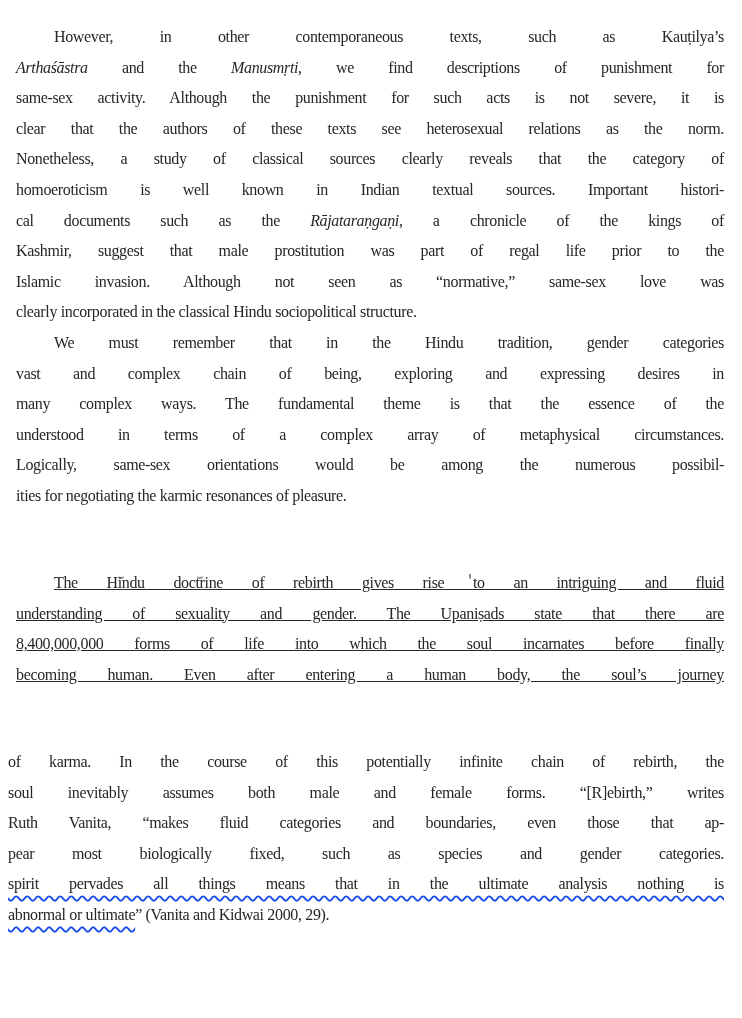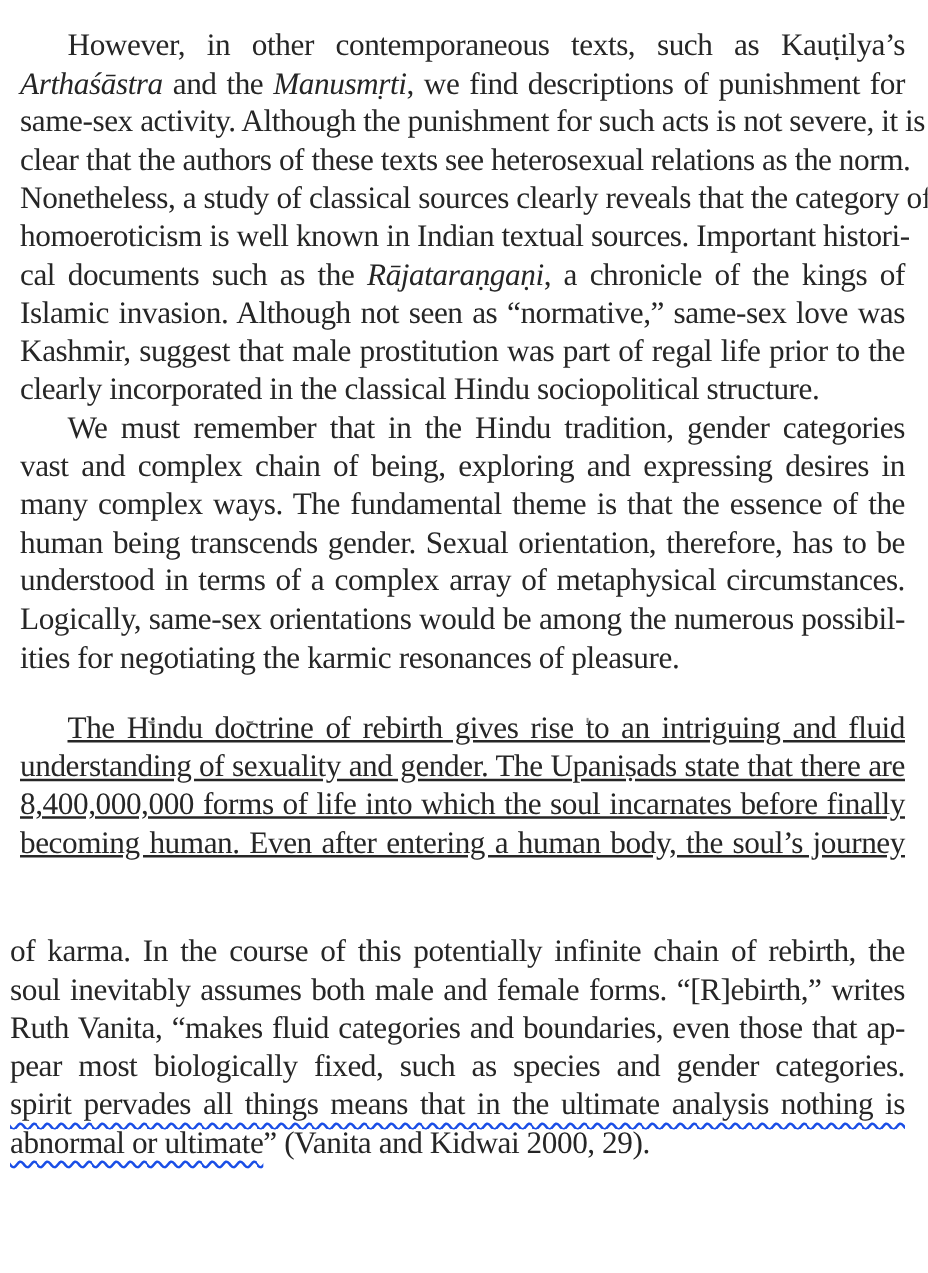--- a/index.html
+++ b/index.html
@@ -5,21 +5,21 @@
   html, body { margin: 0; padding: 0; background: #ffffff; }
   body {
     width: 742px; height: 1018px; position: relative; overflow: hidden;
     font-family: "Liberation Serif", "DejaVu Serif", serif;
     color: #262626;
   }
   .block { position: absolute; left: 16px; width: 708px; }
   .block p { margin: 0; }
   .line {
     display: block; height: 30.6px; line-height: 30.6px;
-    font-size: 25px; white-space: nowrap;
+    font-size: 16px; white-space: nowrap;
     text-align: justify; text-align-last: justify;
     letter-spacing: -0.35px;
   }
   .line.last { text-align-last: left; }
   .indent { padding-left: 38px; }
   #block1 { top: 22px; }
   #block2 { top: 575px; }
   #block3 { top: 747px; left: 8px; width: 716px; }
   .remnant {
     position: absolute; top: 574px; height: 8px; left: 0; width: 742px;
@@ -39,29 +39,28 @@
 
 <div id="block1" class="block">
   <p>
     <span class="line indent">However, in other contemporaneous texts, such as Kauṭilya’s</span>
     <span class="line"><em>Arthaśāstra</em><span> and the </span><em>Manusmṛti</em><span>, we find descriptions of punishment for</span></span>
     <span class="line">same-sex activity. Although the punishment for such acts is not severe, it is</span>
     <span class="line">clear that the authors of these texts see heterosexual relations as the norm.</span>
     <span class="line">Nonetheless, a study of classical sources clearly reveals that the category of</span>
     <span class="line">homoeroticism is well known in Indian textual sources. Important histori-</span>
     <span class="line"><span>cal documents such as the </span><em>Rājataraṇgaṇi</em><span>, a chronicle of the kings of</span></span>
+    <span class="line">Kashmir, suggest that male prostitution was part of regal life prior to the</span>
     <span class="line">Islamic invasion. Although not seen as “normative,” same-sex love was</span>
-    <span class="line">Kashmir, suggest that male prostitution was part of regal life prior to the</span>
     <span class="line last">clearly incorporated in the classical Hindu sociopolitical structure.</span>
   </p>
   <p>
     <span class="line indent">We must remember that in the Hindu tradition, gender categories</span>
     <span class="line">vast and complex chain of being, exploring and expressing desires in</span>
     <span class="line">many complex ways. The fundamental theme is that the essence of the</span>
-    <span class="line">human being transcends gender. Sexual orientation, therefore, has to be</span>
     <span class="line">understood in terms of a complex array of metaphysical circumstances.</span>
     <span class="line">Logically, same-sex orientations would be among the numerous possibil-</span>
     <span class="line last">ities for negotiating the karmic resonances of pleasure.</span>
   </p>
 </div>
 
 <div class="remnant">
   <span style="left:118px"></span>
   <span style="left:197px"></span>
   <span style="left:469px; width:2px; border-bottom:none; border-left:2px solid #8a8a8a; height:5px;"></span>

